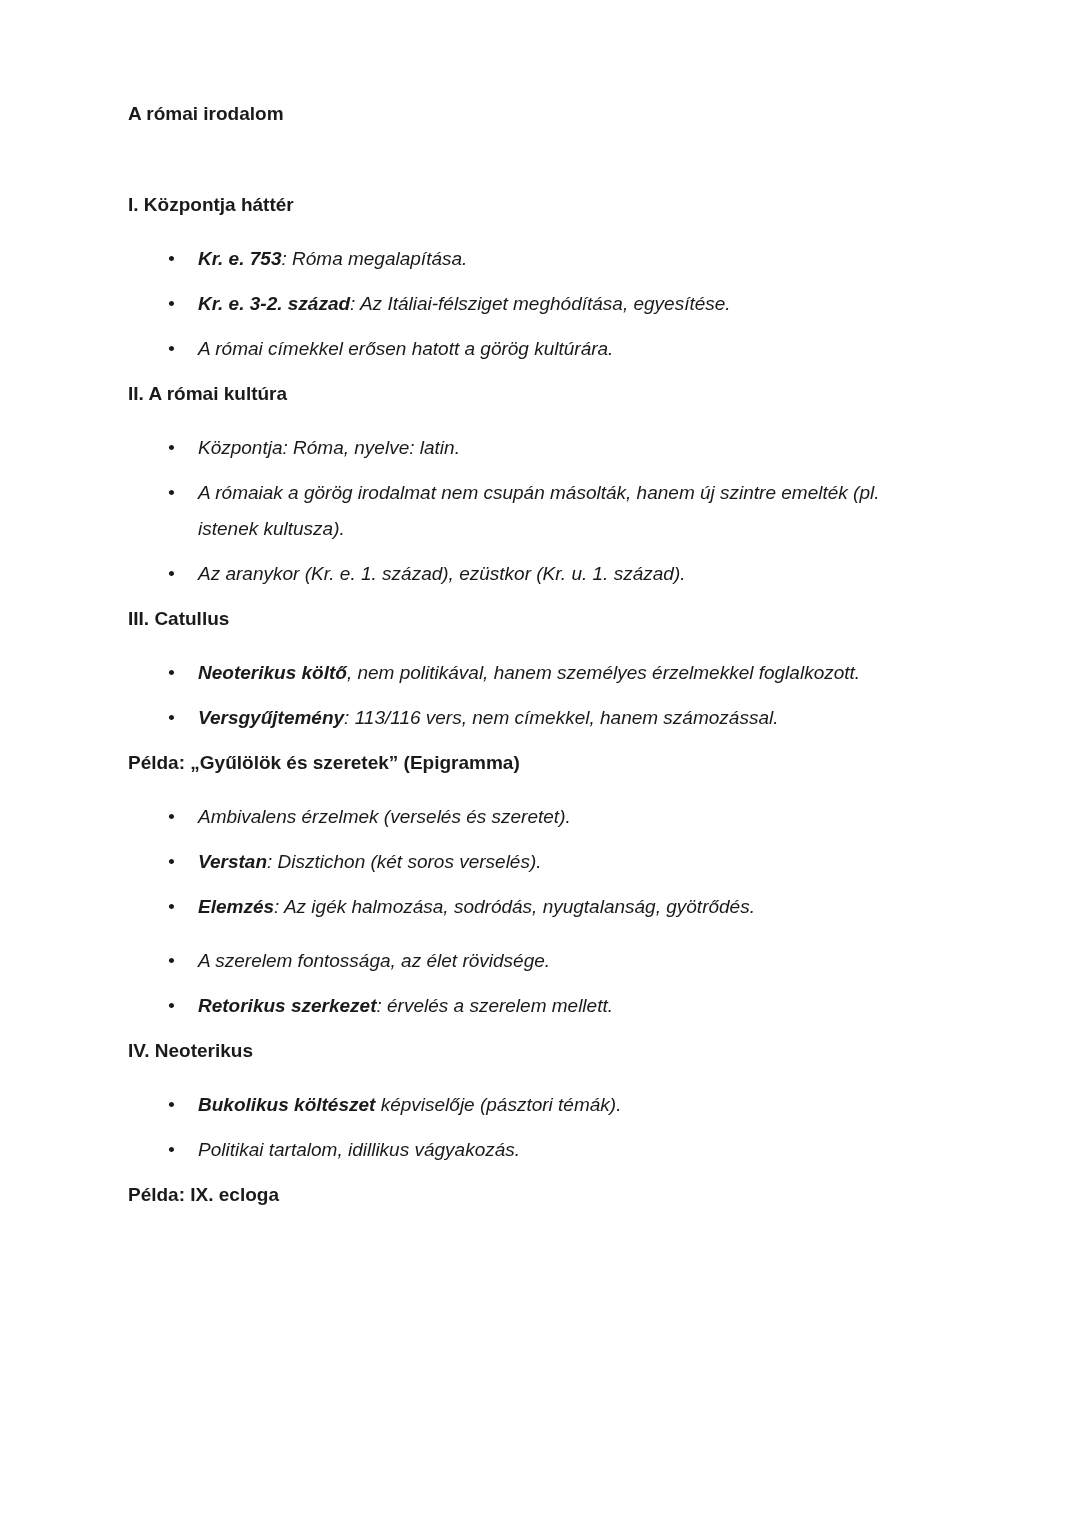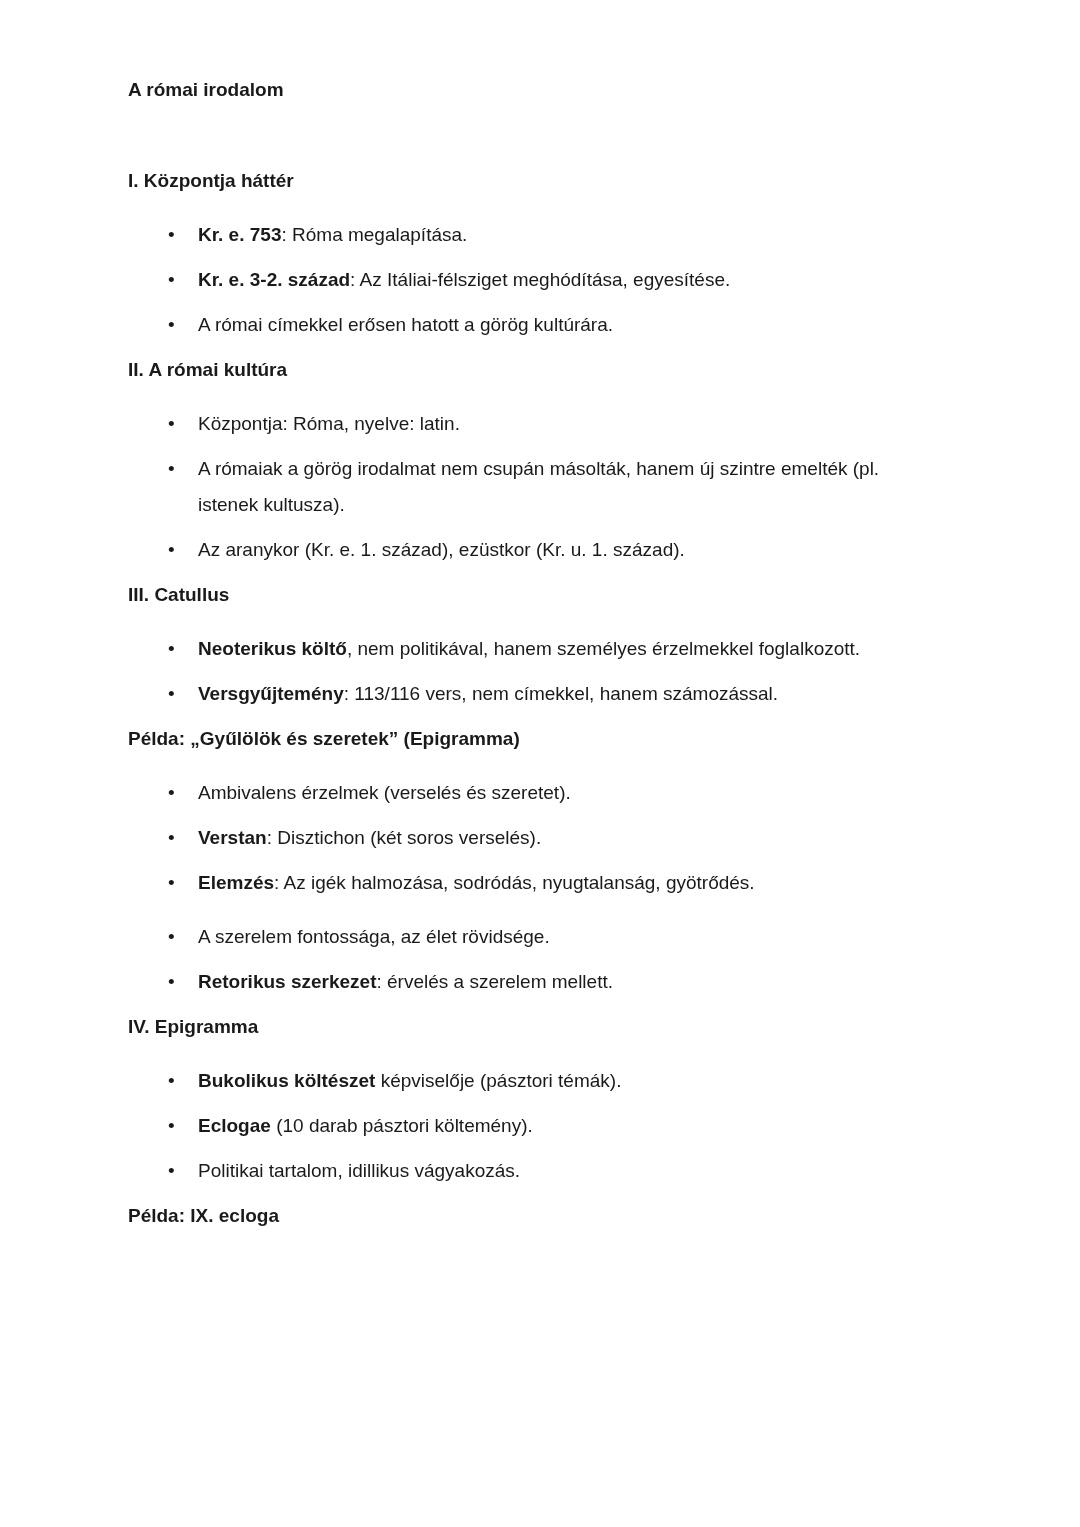--- a/index.html
+++ b/index.html
@@ -10,38 +10,39 @@
     width: 1080px;
     height: 1527px;
     overflow: hidden;
     font-family: "Liberation Sans", "DejaVu Sans", sans-serif;
     color: #1a1a1a;
   }
   .page {
     width: 1044px;
     height: 1527px;
     background: #ffffff;
-    padding: 72px 126px 0 128px;
+    padding: 96px 126px 0 128px;
   }
   .doc-title {
     font-size: 19px;
     font-weight: 700;
     line-height: 36px;
     margin: 0 0 55px 0;
   }
   .section-heading {
     font-size: 19px;
     font-weight: 700;
     line-height: 36px;
     margin: 0 0 9px 0;
   }
   .bullet-list {
     list-style: none;
     margin: 18px 0 0 40px;
     padding: 0;
+    font-style: italic;
   }
   .bullet-item {
     position: relative;
     padding-left: 30px;
     font-size: 19px;
     line-height: 36px;
     margin: 0 0 9px 0;
     max-width: 726px;
   }
   .bullet-item::before {
@@ -111,25 +112,24 @@
 
   <section class="doc-section">
     <ul class="bullet-list">
   <li class="bullet-item"><span class="bullet-lead"></span><span class="bullet-rest">A szerelem fontossága, az élet rövidsége.</span></li>
 
   <li class="bullet-item"><span class="bullet-lead">Retorikus szerkezet</span><span class="bullet-rest">: érvelés a szerelem mellett.</span></li>
 </ul>
   </section>
 
   <section class="doc-section">
-    <h2 class="section-heading">IV. Epigramma</h2>
+    <h2 class="section-heading">IV. Neoterikus</h2>
     <ul class="bullet-list">
   <li class="bullet-item"><span class="bullet-lead">Bukolikus költészet</span><span class="bullet-rest"> képviselője (pásztori témák).</span></li>
 
-  <li class="bullet-item"><span class="bullet-lead">Eclogae</span><span class="bullet-rest"> (10 darab pásztori költemény).</span></li>
 
   <li class="bullet-item"><span class="bullet-lead"></span><span class="bullet-rest">Politikai tartalom, idillikus vágyakozás.</span></li>
 </ul>
   </section>
 
   <section class="doc-section">
     <h2 class="section-heading">Példa: IX. ecloga</h2>
 
   </section>
 </div>

